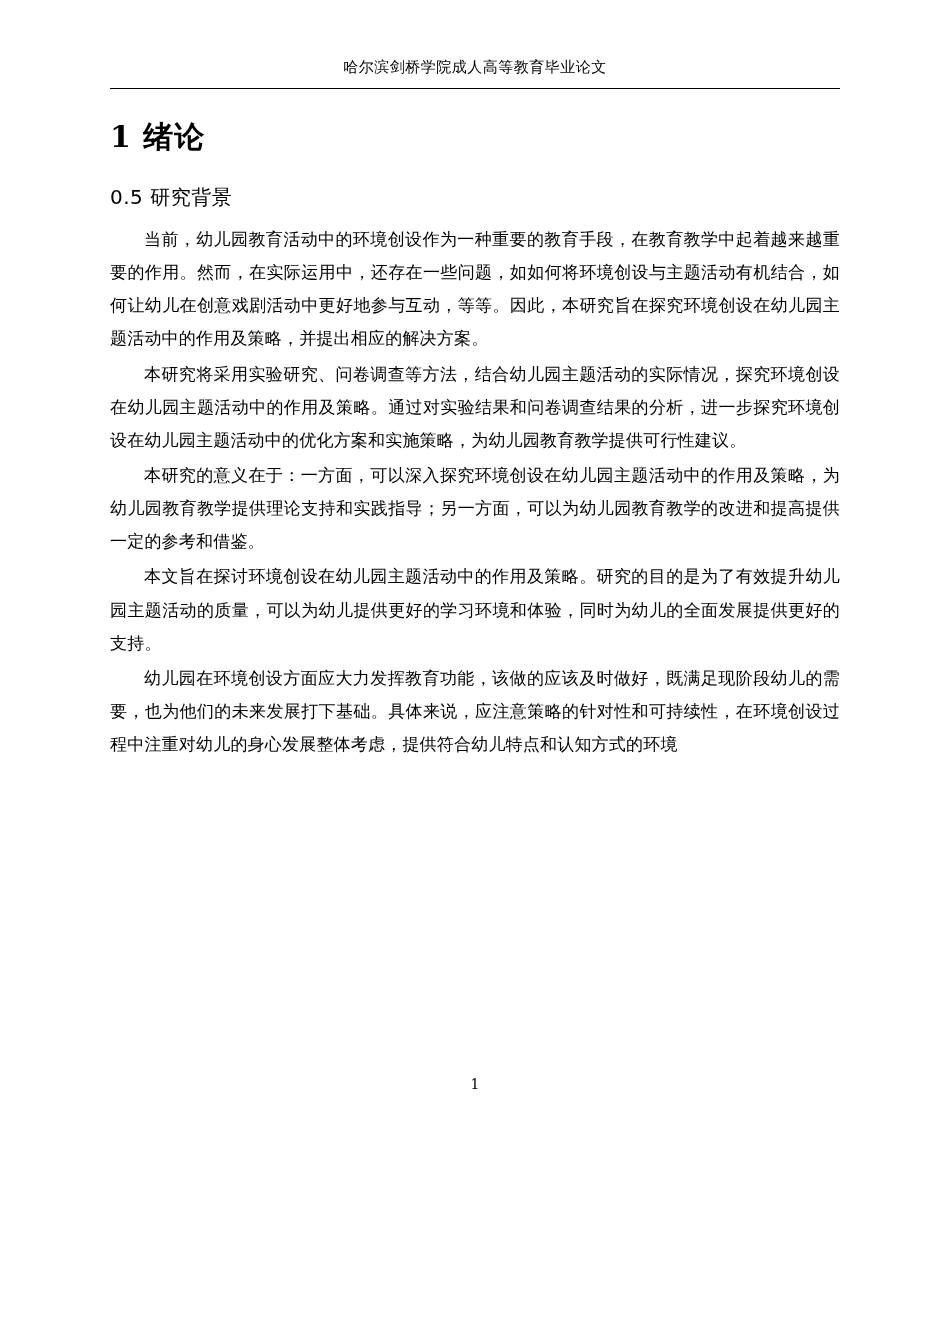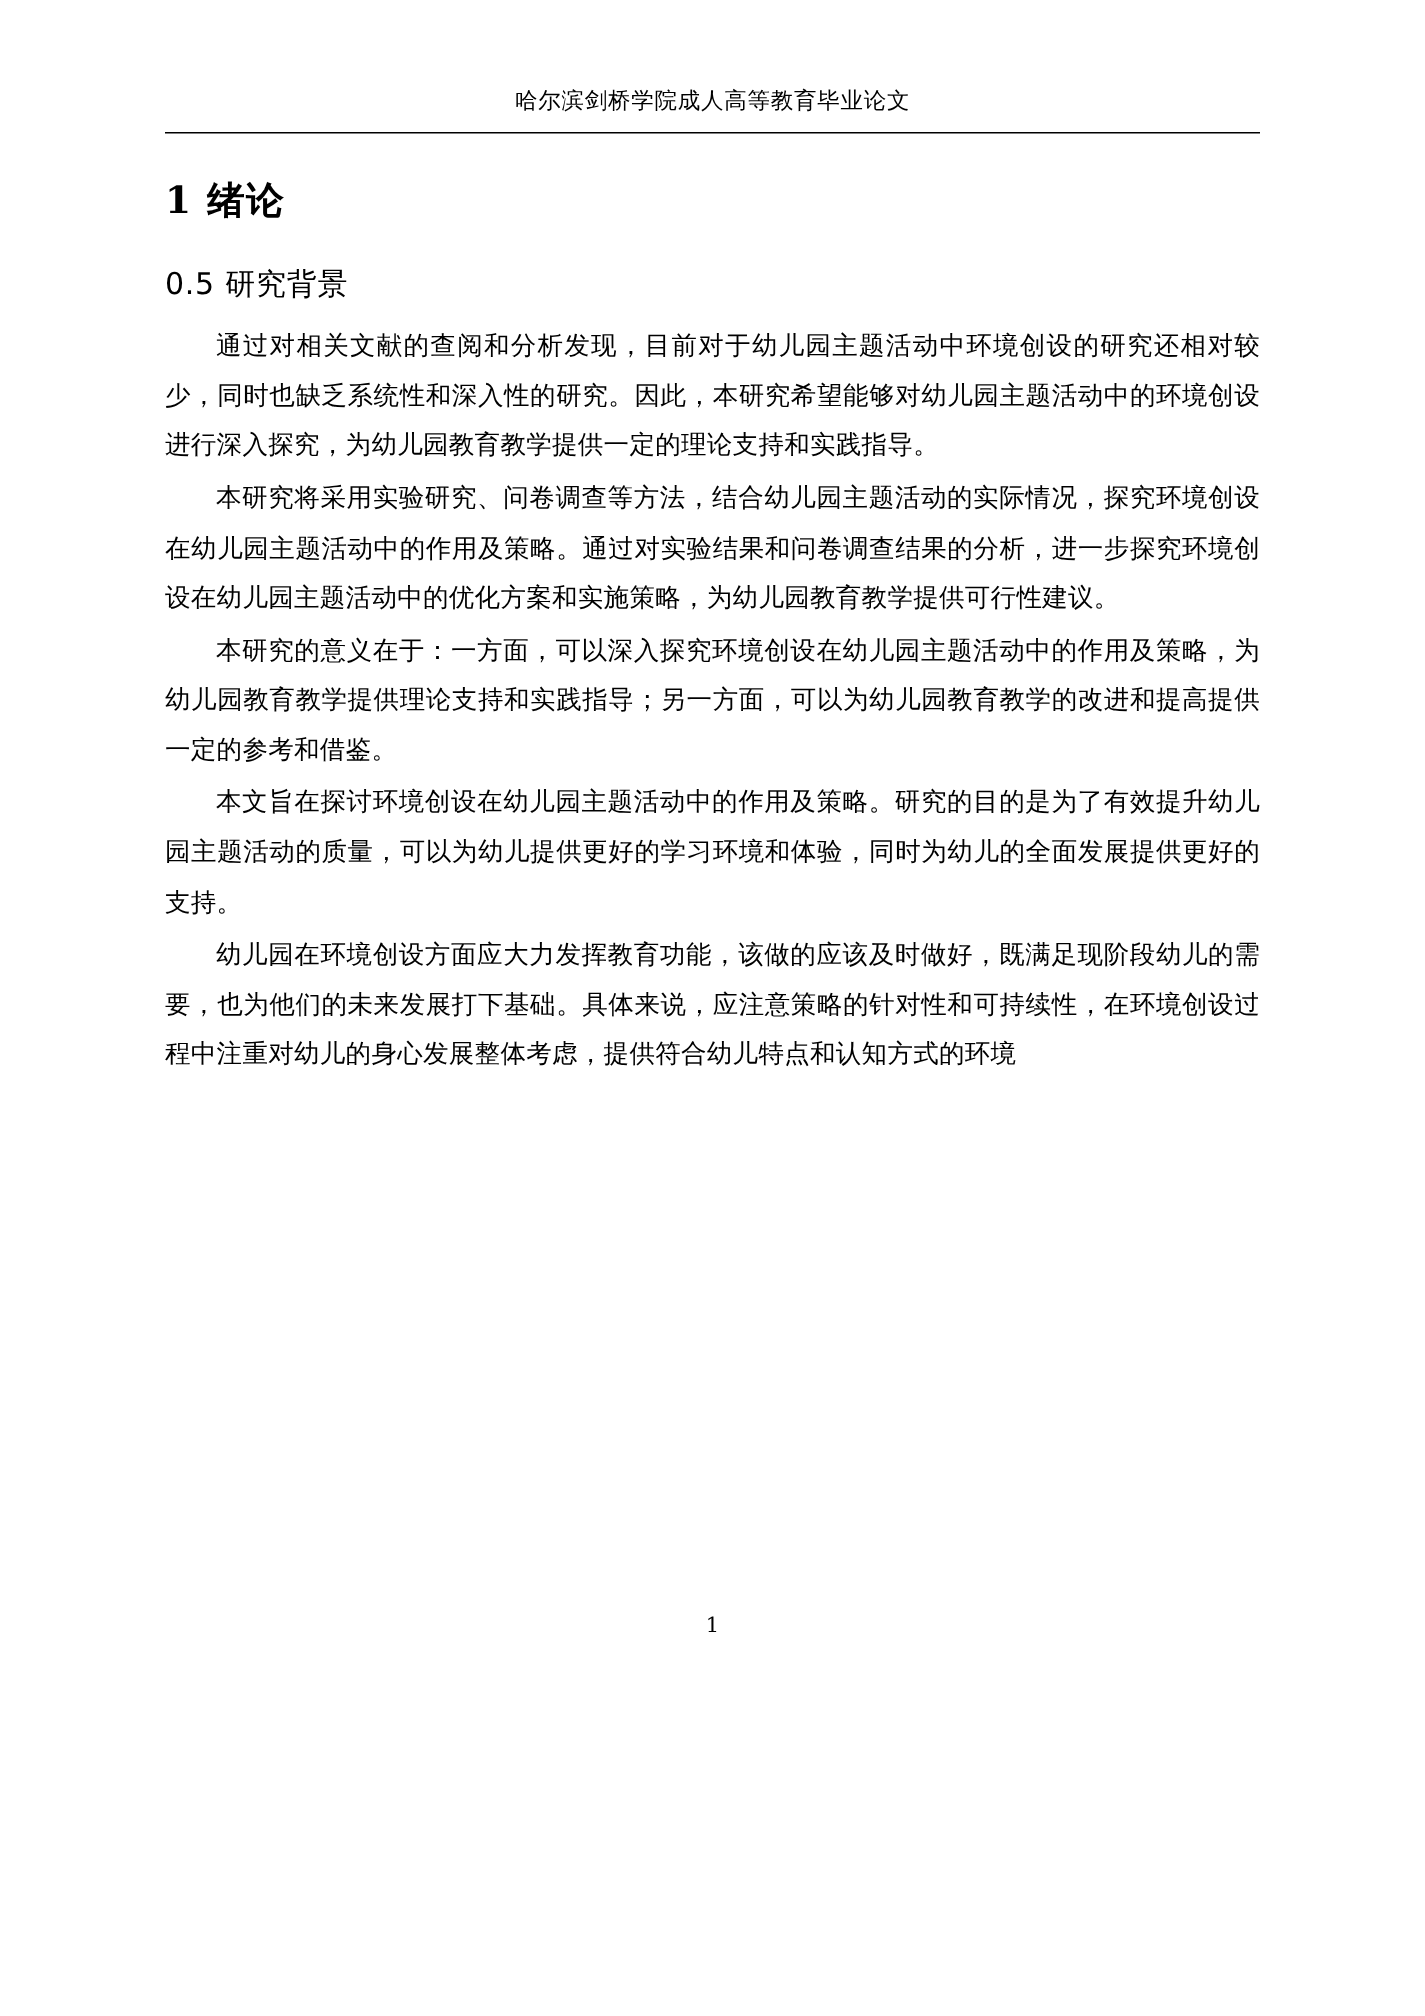--- a/index.html
+++ b/index.html
@@ -39,21 +39,21 @@
     width: 730px;
     border-bottom: 1.5px solid #000;
   }
   .content {
     position: absolute;
     top: 105px;
     left: 110px;
     width: 730px;
   }
   h1.chapter {
-    font-size: 25px;
+    font-size: 30px;
     font-weight: bold;
     margin: 12px 0 26px 0;
     font-family: "DejaVu Serif", "Liberation Serif", serif;
     letter-spacing: 1px;
   }
   h2.section {
     font-size: 20px;
     font-weight: normal;
     margin: 24px 0 12px 0;
     font-family: "DejaVu Sans", "Liberation Sans", sans-serif;
@@ -84,21 +84,21 @@
 <div class="page">
 
   <div class="header">哈尔滨剑桥学院成人高等教育毕业论文</div>
   <div class="header-rule"></div>
 
   <div class="content">
 
     <h1 class="chapter">1  绪论</h1>
 
     <h2 class="section">0.5  研究背景</h2>
-    <p class="para">通过对相关文献的查阅和分析发现，目前对于幼儿园主题活动中环境创设的研究还相对较少，同时也缺乏系统性和深入性的研究。因此，本研究希望能够对幼儿园主题活动中的环境创设进行深入探究，为幼儿园教育教学提供一定的理论支持和实践指导。</p>
+    <p class="para">当前，幼儿园教育活动中的环境创设作为一种重要的教育手段，在教育教学中起着越来越重要的作用。然而，在实际运用中，还存在一些问题，如如何将环境创设与主题活动有机结合，如何让幼儿在创意戏剧活动中更好地参与互动，等等。因此，本研究旨在探究环境创设在幼儿园主题活动中的作用及策略，并提出相应的解决方案。</p>
     <p class="para">本研究将采用实验研究、问卷调查等方法，结合幼儿园主题活动的实际情况，探究环境创设在幼儿园主题活动中的作用及策略。通过对实验结果和问卷调查结果的分析，进一步探究环境创设在幼儿园主题活动中的优化方案和实施策略，为幼儿园教育教学提供可行性建议。</p>
     <p class="para">本研究的意义在于：一方面，可以深入探究环境创设在幼儿园主题活动中的作用及策略，为幼儿园教育教学提供理论支持和实践指导；另一方面，可以为幼儿园教育教学的改进和提高提供一定的参考和借鉴。</p>
 
     <p class="para">本文旨在探讨环境创设在幼儿园主题活动中的作用及策略。研究的目的是为了有效提升幼儿园主题活动的质量，可以为幼儿提供更好的学习环境和体验，同时为幼儿的全面发展提供更好的支持。</p>
     <p class="para">幼儿园在环境创设方面应大力发挥教育功能，该做的应该及时做好，既满足现阶段幼儿的需要，也为他们的未来发展打下基础。具体来说，应注意策略的针对性和可持续性，在环境创设过程中注重对幼儿的身心发展整体考虑，提供符合幼儿特点和认知方式的环境</p>
 
   </div>
 
   <div class="page-number">1</div>
 

